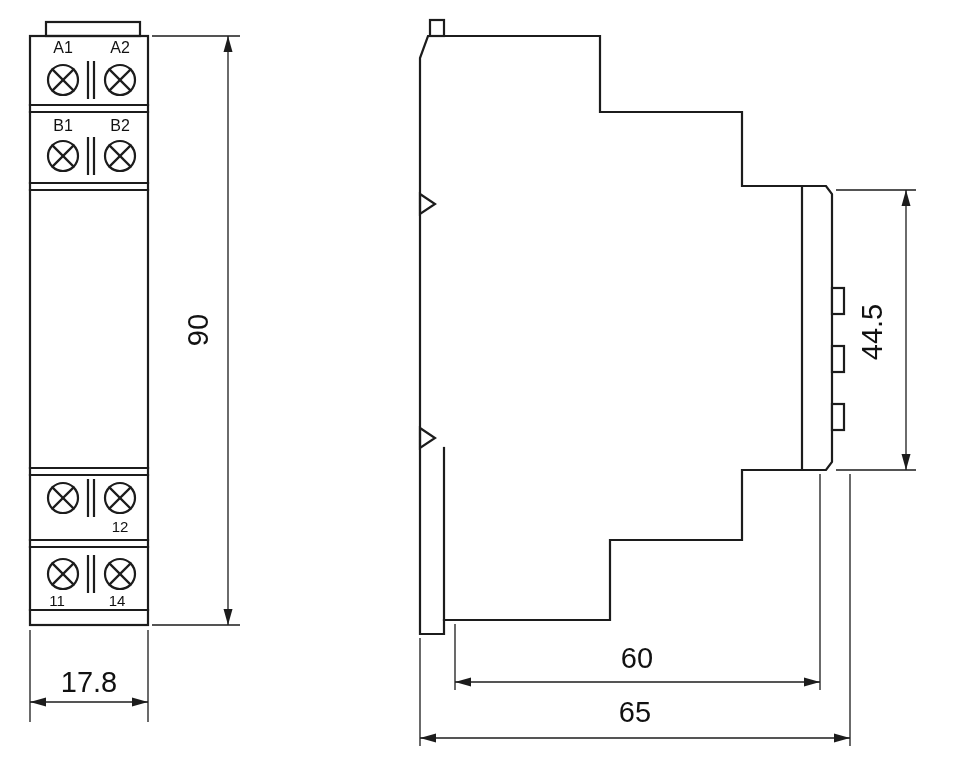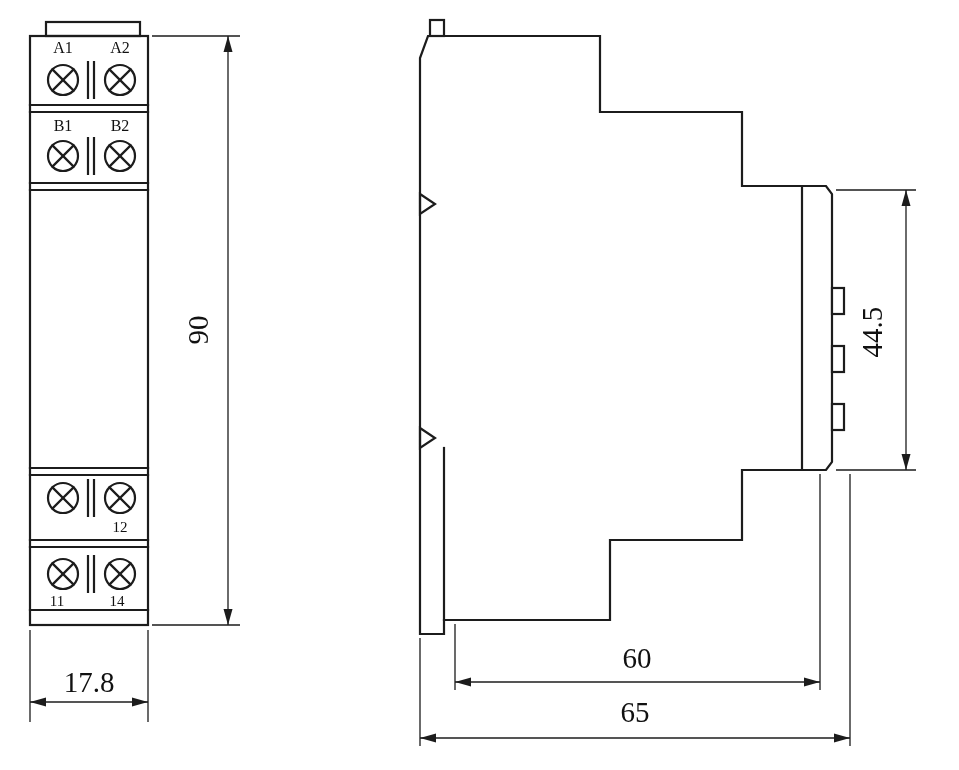--- a/index.html
+++ b/index.html
@@ -1,20 +1,20 @@
 <!DOCTYPE html>
 <html><head>
 <meta charset="utf-8">
 <style>
   html,body{margin:0;padding:0;background:#ffffff;}
   .stage{
     position:relative;
     width:959px;height:770px;
     background:#ffffff;
-    font-family:Liberation Serif, serif;
+    font-family:Liberation Sans, sans-serif;
     overflow:hidden;
   }
   svg{display:block;}
   .ln{fill:none;stroke:#1c1c1c;stroke-width:2.2;stroke-linecap:square;stroke-linejoin:miter;}
   .ln-white{fill:#ffffff;stroke:#1c1c1c;stroke-width:2.2;}
   .thin{fill:none;stroke:#1c1c1c;stroke-width:1.3;}
   .arr{fill:#1c1c1c;stroke:none;}
   .dim-text{font-size:29px;fill:#111111;}
   .lbl{font-size:16px;fill:#111111;}
   .lbl-sm{font-size:15px;fill:#111111;}

